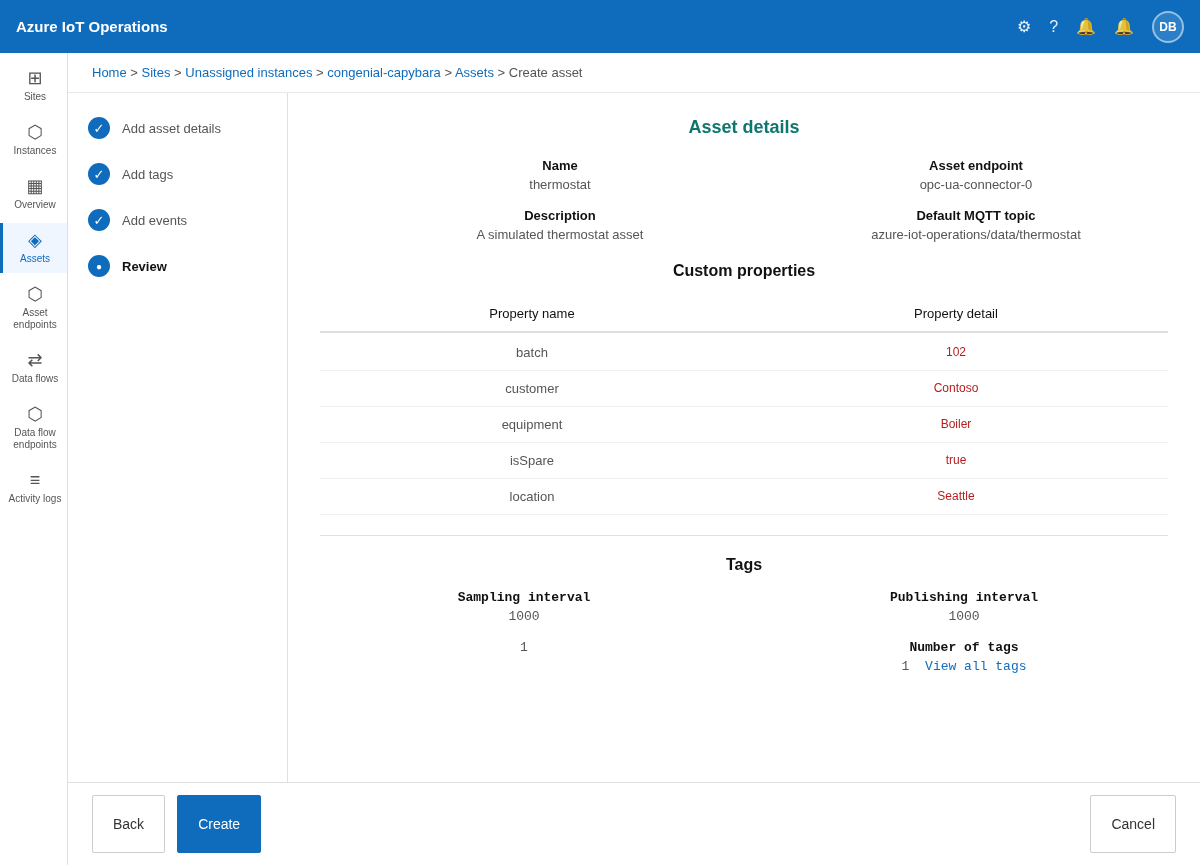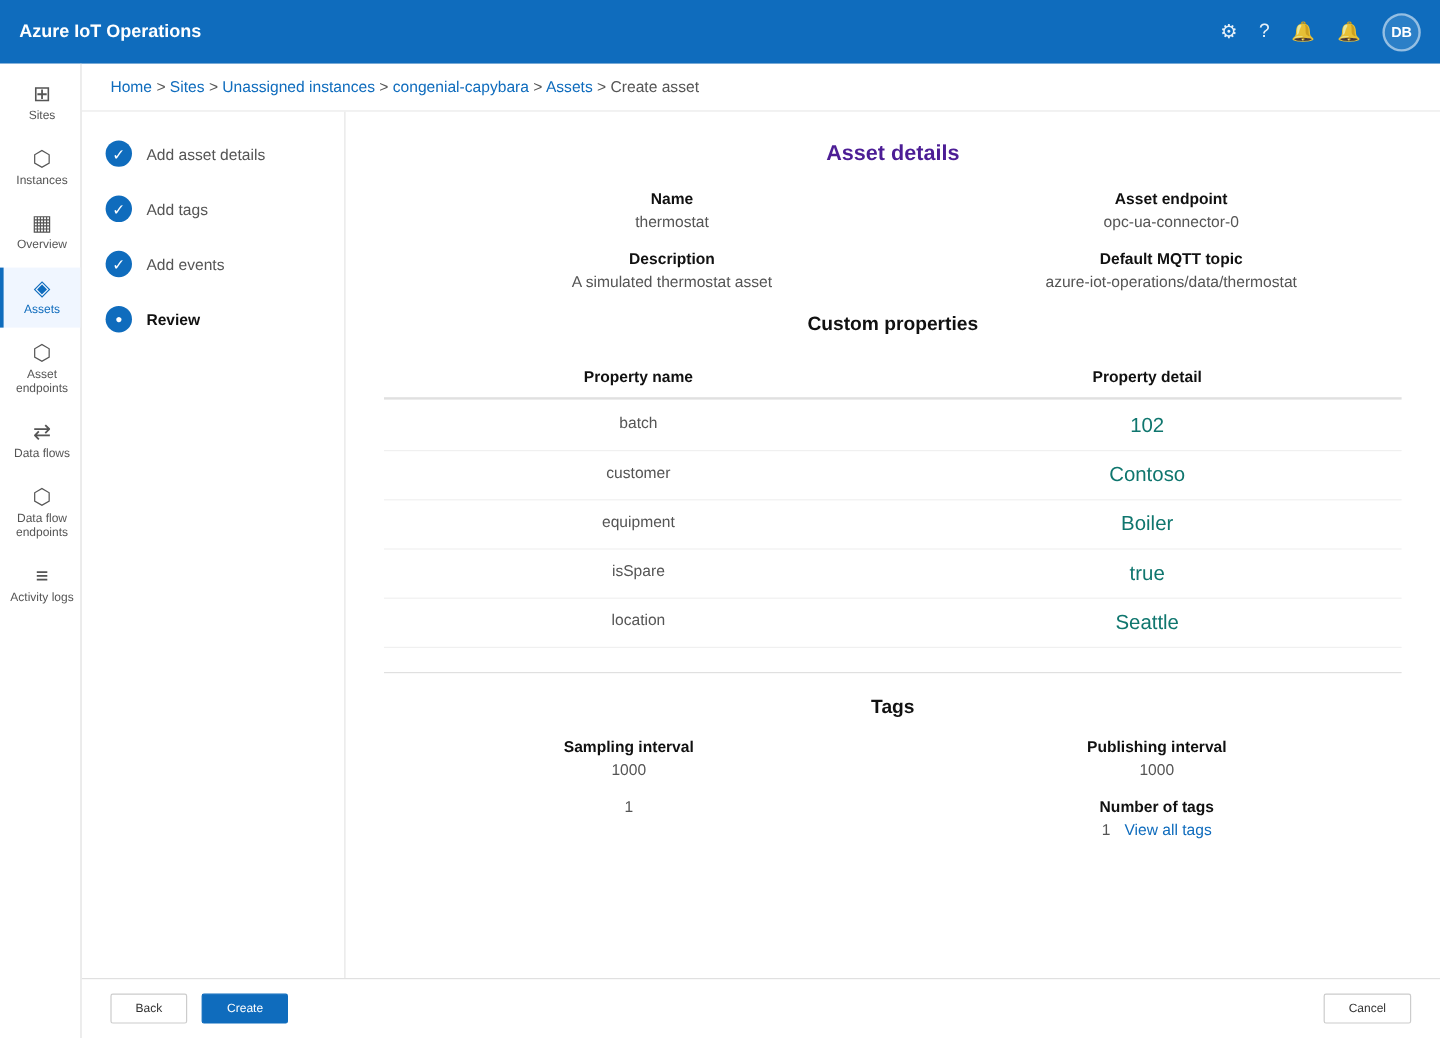--- a/index.html
+++ b/index.html
@@ -170,21 +170,21 @@
       flex: 1;
       overflow-y: auto;
       background: #fff;
       padding: 24px 32px;
       position: relative;
     }
 
     .section-title {
       font-size: 18px;
       font-weight: 600;
-      color: #4c1d95;
+      color: #0f766e;
       margin-bottom: 20px;
     }
 
     .field-grid {
       display: grid;
       grid-template-columns: 1fr 1fr;
       gap: 16px 32px;
       margin-bottom: 20px;
       margin-left: 48px;
     }
@@ -222,35 +222,36 @@
       grid-template-columns: 1fr 1fr;
       border-bottom: 1px solid #f0f0f0;
       padding: 10px 0;
     }
     .prop-row:first-child {
       border-bottom: 2px solid #e0e0e0;
       padding-bottom: 10px;
       margin-bottom: 2px;
     }
     .prop-header {
-      font-weight: 700;
+      font-weight: 400;
       font-size: 13px;
       color: #111;
     }
     .prop-key {
       font-size: 13px;
       color: #555;
     }
     .prop-val {
-      font-size: 17px;
-      color: #0f766e;
+      font-size: 12px;
+      color: #b91c1c;
     }
 
     .tags-section {
       margin-top: 8px;
+      font-family: Liberation Mono, monospace;
     }
     .tags-field-grid {
       display: grid;
       grid-template-columns: 1fr 1fr;
       gap: 16px 32px;
     }
 
     .view-all-link {
       color: #0f6cbd;
       text-decoration: none;
@@ -267,22 +268,22 @@
     .footer {
       background: #fff;
       border-top: 1px solid #e0e0e0;
       padding: 12px 24px;
       display: flex;
       align-items: center;
       gap: 12px;
       flex-shrink: 0;
     }
     .btn {
-      padding: 6px 20px;
-      font-size: 10px;
+      padding: 20px 20px;
+      font-size: 14px;
       border-radius: 2px;
       cursor: pointer;
       border: 1px solid #ccc;
       background: white;
       color: #333;
     }
     .btn-primary {
       background: #0f6cbd;
       color: white;
       border: 1px solid #0f6cbd;

